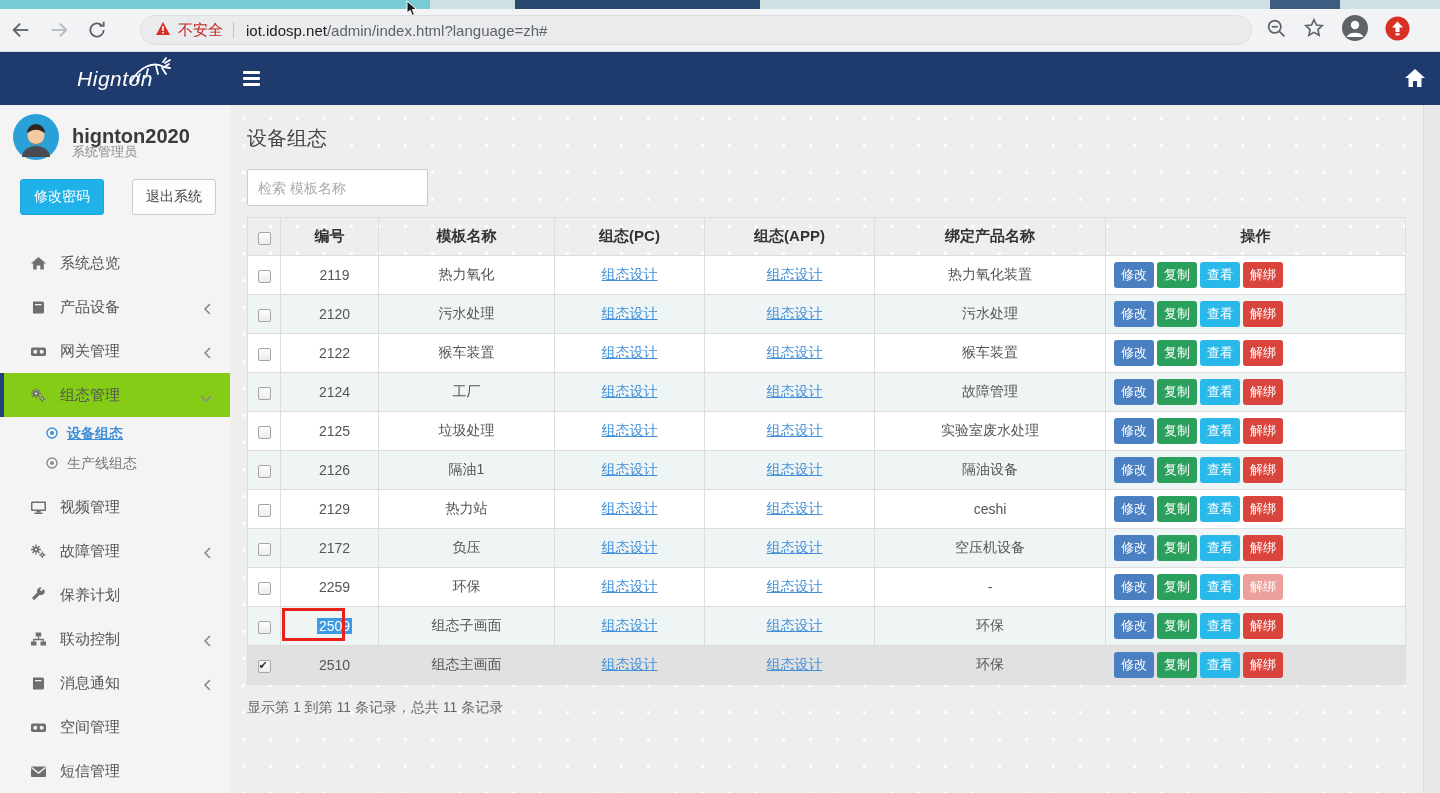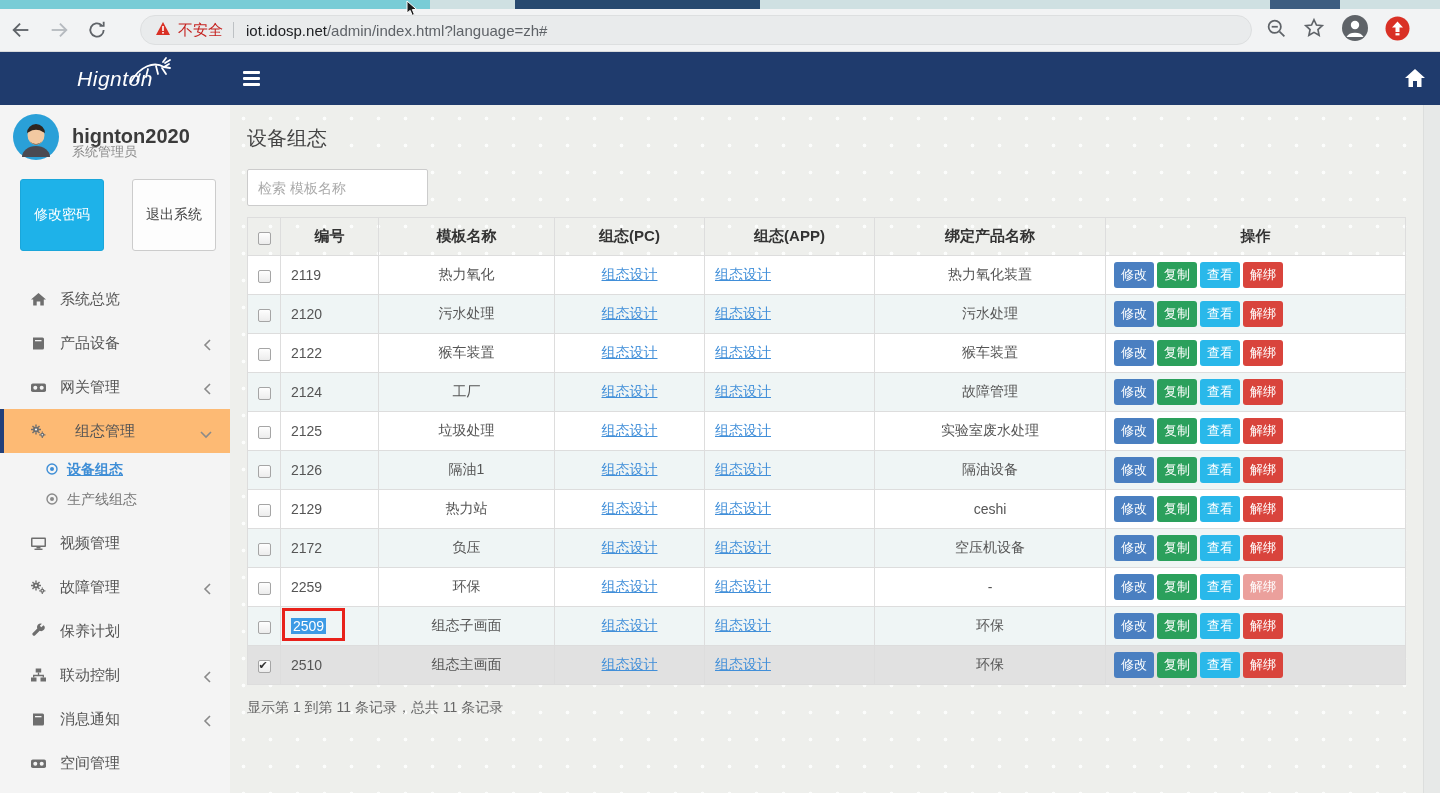--- a/index.html
+++ b/index.html
@@ -31,27 +31,27 @@
   .hamburger i { display:block; width:17px; height:3px; background:#fff; margin:3px 0; border-radius:1px; }
   .home-btn { position:absolute; right:12px; top:15px; width:24px; height:24px; }
 
   
   .sidebar { position:absolute; left:0; top:105px; width:230px; height:688px; background:#f4f4f4; }
   .profile { position:relative; height:66px; padding:10px 0 0 12px; }
   .avatar { position:absolute; left:12px; top:8px; }
   .p-name { position:absolute; left:72px; top:20px; font-size:20px; font-weight:bold; color:#3b3b3b; }
   .p-role { position:absolute; left:72px; top:38px; font-size:13px; color:#8a8a8a; }
   .side-btns { padding:8px 0 0 20px; display:flex; gap:28px; }
-  .btn-cyan { background:#1eb2e9; color:#fff; border:1px solid #1aa6da; font-size:14px; padding:26px 13px; border-radius:3px; cursor:pointer; }
+  .btn-cyan { background:#1eb2e9; color:#fff; border:1px solid #1aa6da; font-size:14px; padding:8px 13px; border-radius:3px; cursor:pointer; }
   .btn-plain { background:#fdfdfd; color:#444; border:1px solid #ccc; font-size:14px; padding:8px 13px; border-radius:3px; cursor:pointer; }
   .nav { margin-top:26px; }
   .nav-item { position:relative; height:44px; display:flex; align-items:center; padding-left:30px; color:#555; font-size:15px; cursor:pointer; }
   .nav-item .ic { width:17px; height:17px; margin-right:13px; flex:0 0 17px; }
   .nav-item .chev { position:absolute; right:18px; top:16px; }
-  .nav-item.active { background:#fdba74;gap:15px; }
+  .nav-item.active { background:#84cc16; }
   .nav-item.active::before { content:""; position:absolute; left:0; top:0; width:4px; height:100%; background:#22407a; }
   .submenu { padding:2px 0 6px 0; }
   .sub-item { height:30px; display:flex; align-items:center; padding-left:46px; font-size:14px; color:#777; cursor:pointer; }
   .sub-item .dot { margin-right:9px; }
   .sub-item.active { color:#3f8ed6; font-weight:bold; }
   .sub-item.active .lbl { text-decoration:underline; }
 
   
   .main { position:absolute; left:230px; top:105px; width:1193px; height:688px;
           background:#eeefec;
@@ -67,21 +67,21 @@
   .btn-del { background:#e54a42; color:#fff; border:none; font-size:15px; font-weight:bold; padding:8px 13px; border-radius:0 3px 3px 0; cursor:pointer; }
   .btn-new .bi, .btn-del .bi { margin-right:2px; }
 
   
   table { width:100%; margin-top:10px; border-collapse:collapse; table-layout:fixed; }
   th, td { border:1px solid #ddd; font-size:14px; color:#555; text-align:center; overflow:hidden; white-space:nowrap; }
   th { height:38px; font-size:15px; color:#333; font-weight:bold; }
   td { height:39px; background:#fff; }
   tr.striped td { background:#eff5f5; }
   tr.selected td { background:#e1e1e1; }
-  td.al, th.al { text-align:left; padding-left:10px;margin-top:12px; }
+  td.al, th.al { text-align:center; padding-left:10px;margin-top:12px; }
   a.design-link { color:#418fd9; text-decoration:underline; cursor:pointer; }
   .cb { width:13px; height:13px; display:inline-block; border:1px solid #a5a5a5; border-radius:2px; background:linear-gradient(#fefefe,#ececec); position:relative; vertical-align:middle; cursor:pointer; }
   .cb.checked::after { content:"✔"; position:absolute; left:0px; top:-2px; font-size:11px; color:#333; }
   td.actions { text-align:left; padding-left:8px; }
   .abtn { display:inline-block; color:#fff; font-size:13px; padding:4px 7px; border-radius:3px; margin-right:3px; cursor:pointer; }
   .abtn-edit { background:#4a7fc1; }
   .abtn-copy { background:#2ba05c; }
   .abtn-view { background:#29b8ea; }
   .abtn-unbind { background:#d9443c; }
   .abtn.disabled { opacity:.5; }

